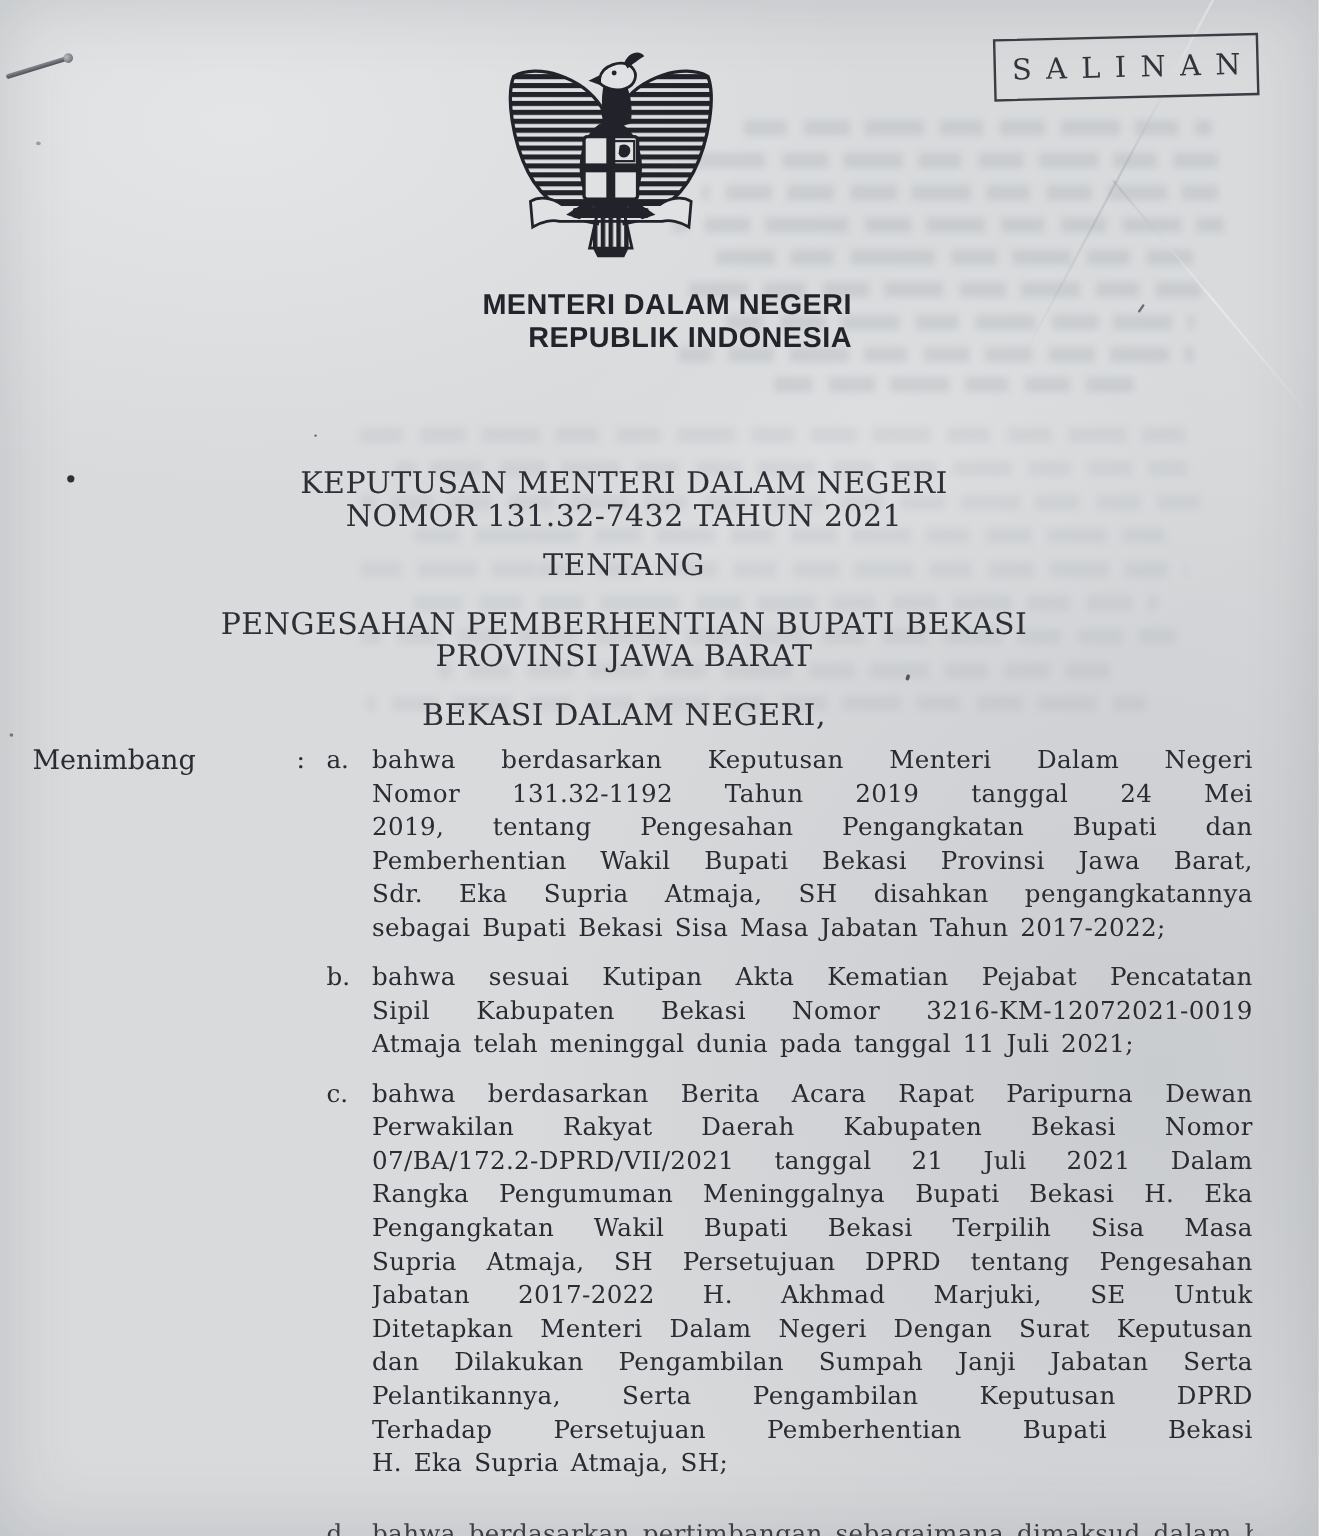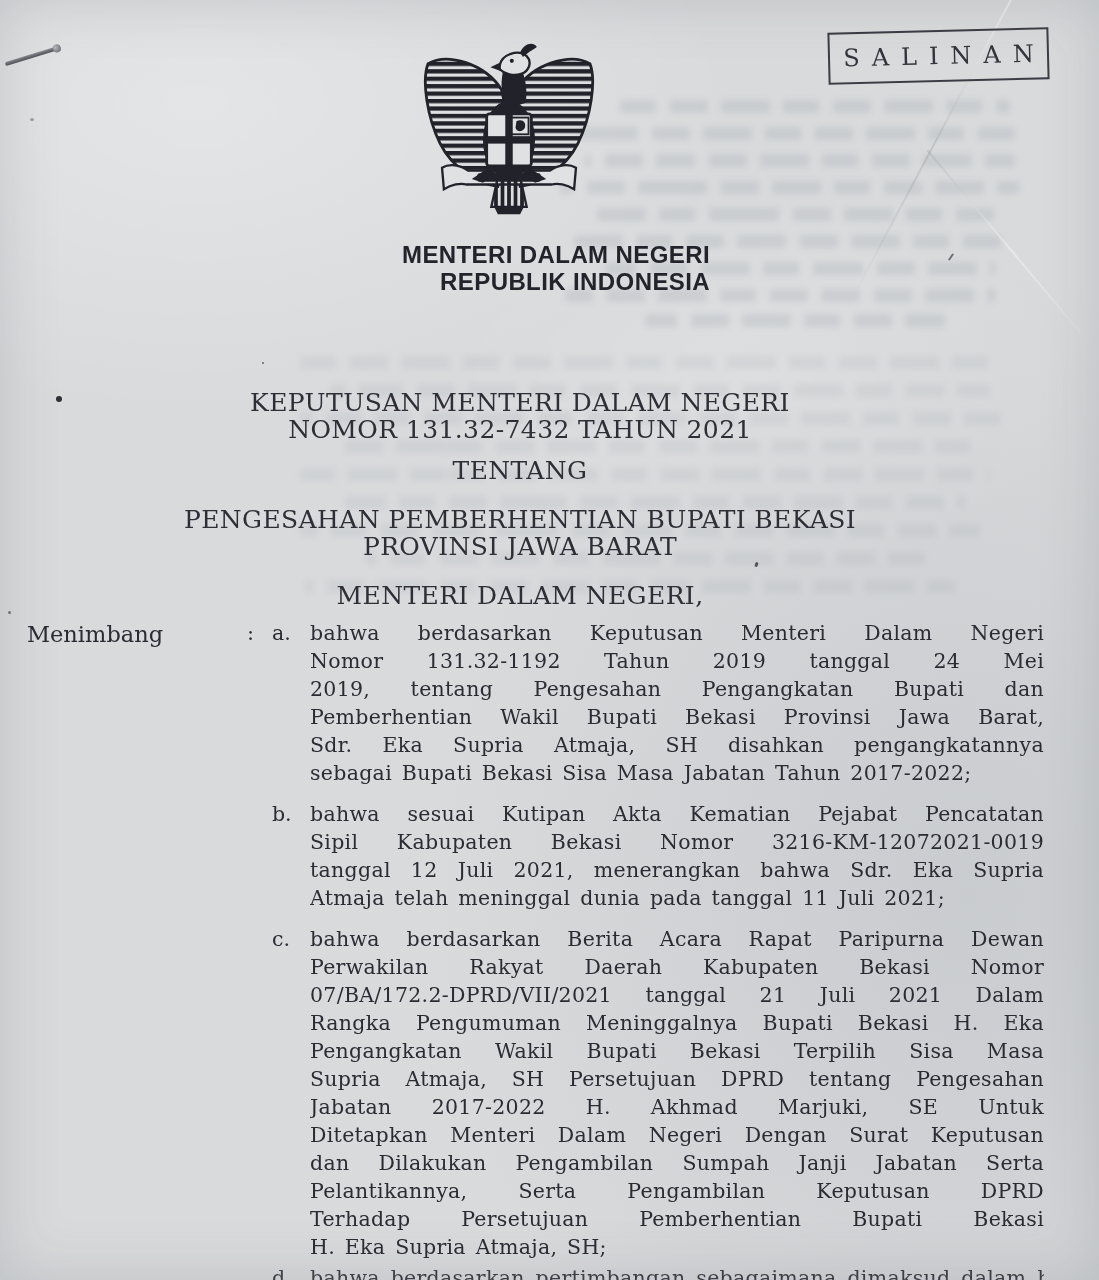--- a/index.html
+++ b/index.html
@@ -166,21 +166,21 @@
     <div>MENTERI DALAM NEGERI</div>
     <div>REPUBLIK INDONESIA</div>
   </div>
 
   <div class="titleblock">
     <div class="tline">KEPUTUSAN MENTERI DALAM NEGERI</div>
     <div class="tline">NOMOR 131.32-7432 TAHUN 2021</div>
     <div class="about">TENTANG</div>
     <div class="subject">PENGESAHAN PEMBERHENTIAN BUPATI BEKASI</div>
     <div class="subject2">PROVINSI JAWA BARAT</div>
-    <div class="issuer">MENTERI DALAM NEGERI,</div>
+    <div class="issuer">BEKASI DALAM NEGERI,</div>
   </div>
 
   <div class="cons-label">Menimbang</div>
   <div class="cons-colon">:</div>
   <div class="cons-list">
       <div class="cons-item">
         <div class="cons-letter">a.</div>
         <div class="cons-text">
           <div class="jline">bahwa berdasarkan Keputusan Menteri Dalam Negeri</div>
           <div class="jline">Nomor 131.32-1192 Tahun 2019 tanggal 24 Mei</div>
@@ -188,21 +188,20 @@
           <div class="jline">Pemberhentian Wakil Bupati Bekasi Provinsi Jawa Barat,</div>
           <div class="jline">Sdr. Eka Supria Atmaja, SH disahkan pengangkatannya</div>
           <div class="jline last">sebagai Bupati Bekasi Sisa Masa Jabatan Tahun 2017-2022;</div>
         </div>
       </div>
       <div class="cons-item">
         <div class="cons-letter">b.</div>
         <div class="cons-text">
           <div class="jline">bahwa sesuai Kutipan Akta Kematian Pejabat Pencatatan</div>
           <div class="jline">Sipil Kabupaten Bekasi Nomor 3216-KM-12072021-0019</div>
-          <div class="jline">tanggal 12 Juli 2021, menerangkan bahwa Sdr. Eka Supria</div>
           <div class="jline last">Atmaja telah meninggal dunia pada tanggal 11 Juli 2021;</div>
         </div>
       </div>
       <div class="cons-item">
         <div class="cons-letter">c.</div>
         <div class="cons-text">
           <div class="jline">bahwa berdasarkan Berita Acara Rapat Paripurna Dewan</div>
           <div class="jline">Perwakilan Rakyat Daerah Kabupaten Bekasi Nomor</div>
           <div class="jline">07/BA/172.2-DPRD/VII/2021 tanggal 21 Juli 2021 Dalam</div>
           <div class="jline">Rangka Pengumuman Meninggalnya Bupati Bekasi H. Eka</div>

